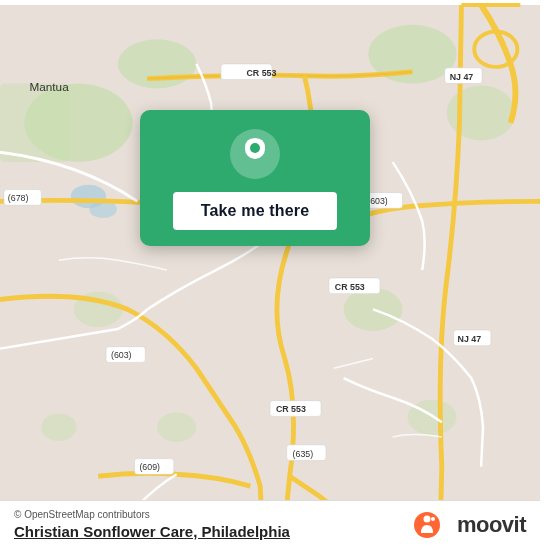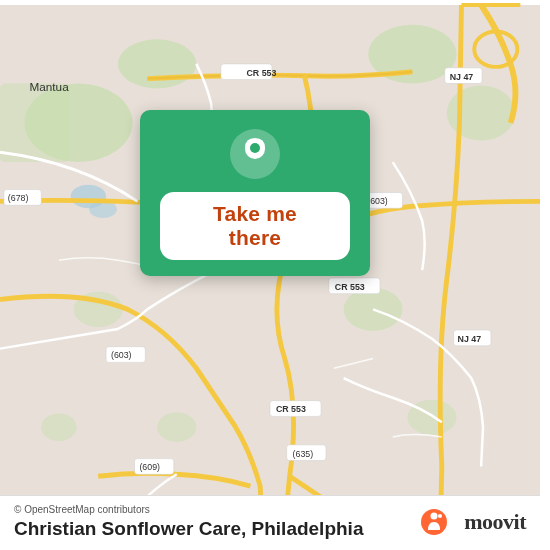--- a/index.html
+++ b/index.html
@@ -44,25 +44,25 @@
     }
 
     #pin-icon {
       width: 52px;
       height: 52px;
       margin-bottom: 12px;
     }
 
     #take-me-there-btn {
       background: white;
-      color: #c2410c;
+      color: #0f172a;
       border: none;
-      border-radius: 14px;
+      border-radius: 4px;
       padding: 10px 28px;
-      font-size: 21px;
+      font-size: 16px;
       font-weight: bold;
       cursor: pointer;
       letter-spacing: 0.01em;
     }
 
     
     #bottom-bar {
       position: absolute;
       bottom: 0;
       left: 0;
@@ -81,30 +81,30 @@
       flex-direction: column;
     }
 
     #osm-credit {
       font-size: 10px;
       color: #555;
       margin-bottom: 3px;
     }
 
     #location-name {
-      font-size: 19px;
+      font-size: 15px;
       font-weight: bold;
       color: #222;
+      text-decoration: underline;
     }
 
     #moovit-logo {
       display: flex;
       align-items: center;
       gap: 16px;
-      font-family: Liberation Serif, serif;
     }
 
     #moovit-text {
       font-size: 22px;
       font-weight: bold;
       color: #333;
       letter-spacing: -0.5px;
     }
 
     #moovit-icon {

